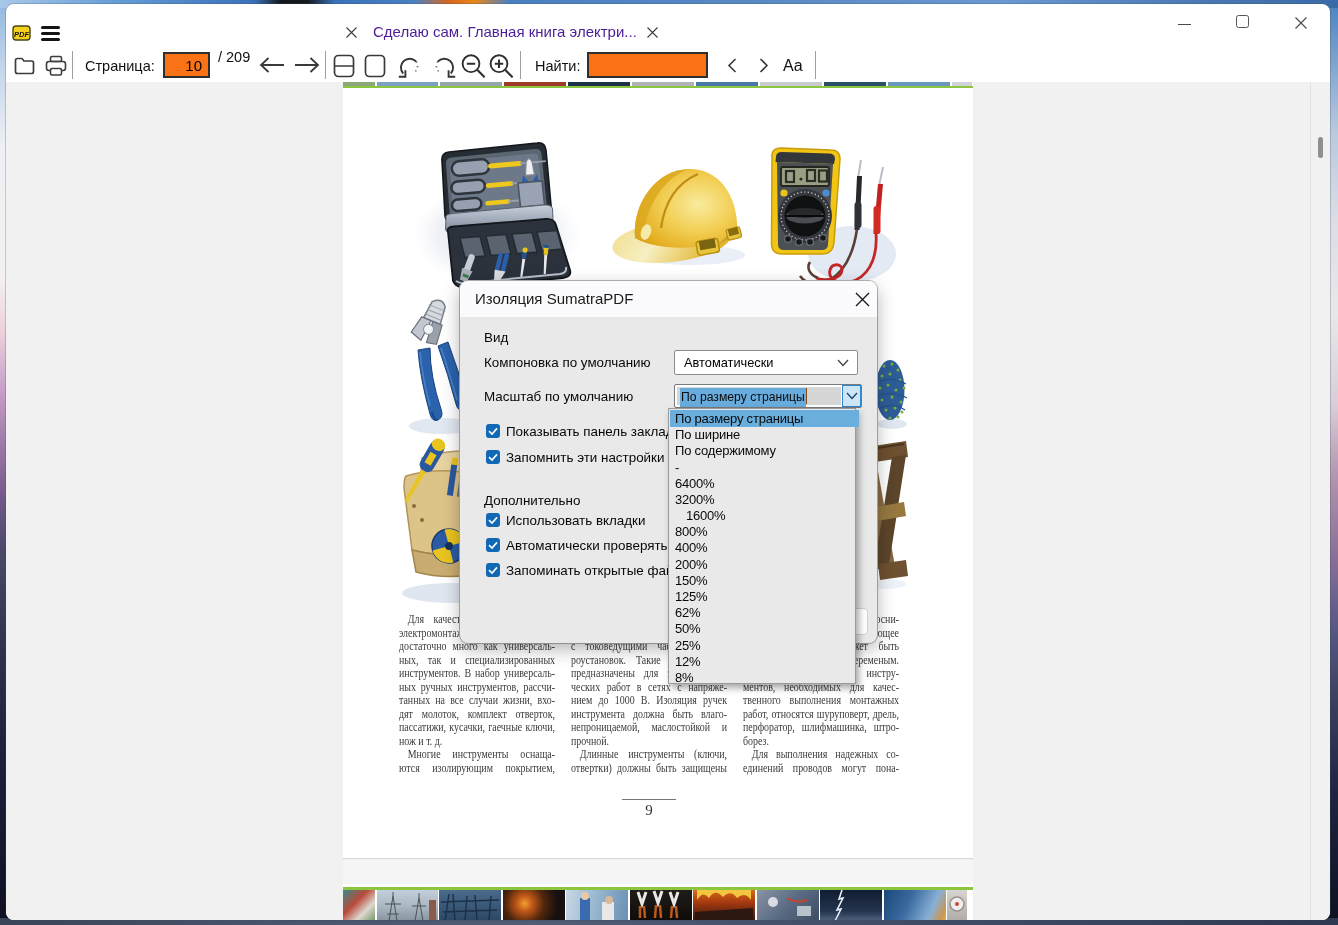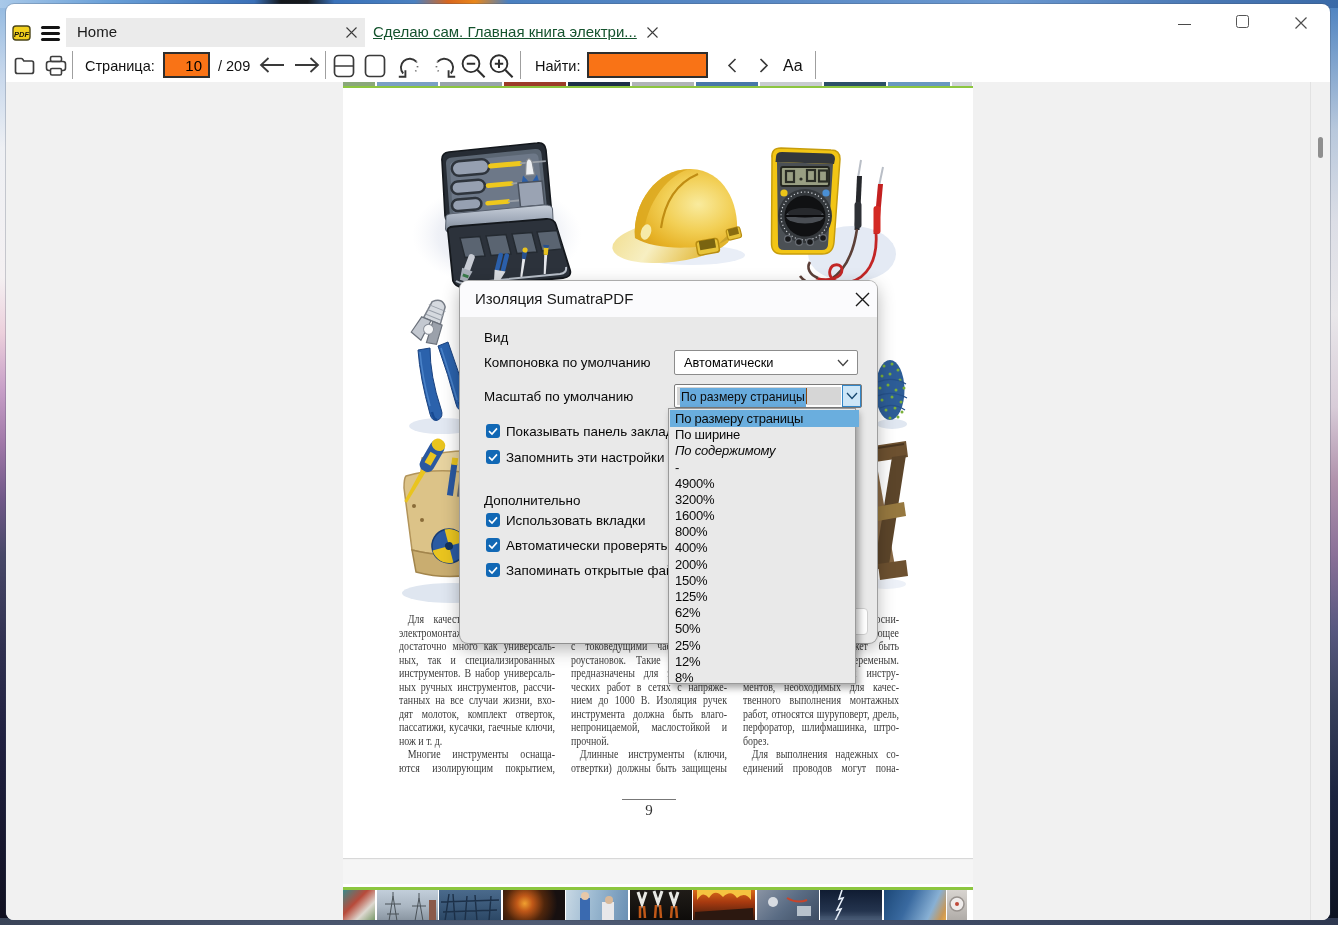--- a/index.html
+++ b/index.html
@@ -15,21 +15,21 @@
   #wbot{left:0;top:918px;width:1338px;height:7px;
     background:linear-gradient(90deg,#3a4458 0%,#48546c 20%,#505c74 40%,#44506a 60%,#3a4660 80%,#2e3850 100%);}
   #win{position:absolute;left:6px;top:4px;width:1324px;height:916px;background:#fff;
     border-radius:8px;overflow:hidden;box-shadow:0 0 0 1px rgba(60,70,90,0.25);}
   .abs{position:absolute;}
   
   #tab1{left:60px;top:14px;width:299px;height:29px;background:#ebebeb;}
   #tab1 .tx{position:absolute;left:11px;top:5px;font-size:15px;color:#1b1b1b;}
   .tabx{position:absolute;width:11px;height:11px;}
   .tabx svg{display:block}
-  #tab2tx{left:367px;top:19px;font-size:15px;color:#14532d;white-space:nowrap;text-decoration:underline;}
+  #tab2tx{left:367px;top:19px;font-size:15px;color:#4c1d95;white-space:nowrap;}
   
   .wbtn{position:absolute;}
   #tbline{left:0;top:77.5px;width:1324px;height:1px;background:#d7d7d7;}
   .sep{position:absolute;width:1px;background:#9f9f9f;top:47px;height:28px;}
   .tlab{position:absolute;font-size:14.5px;color:#101010;}
   .tbox{position:absolute;background:#f97316;border:2px solid #2e2e2e;box-sizing:border-box;}
   
   #viewer{left:0;top:78px;width:1324px;height:838px;background:#f1f1f1;}
   #page1{left:337px;top:84px;width:630px;height:771px;background:#fff;border-bottom:1px solid #d8d8d8;box-sizing:border-box;}
   #pgap{left:337px;top:856px;width:630px;height:24px;background:#f5f5f5;}
@@ -76,23 +76,20 @@
 </head>
 <body>
 <div id="wall">
   <div class="wstrip" id="wleft"></div>
   <div class="wstrip" id="wright"></div>
   <div class="wstrip" id="wtop"></div>
   <div class="wstrip" id="wbot"></div>
 </div>
 <div id="win">
 
-  <div class="abs" id="tab1">
-      <span class="tx">Home</span>
-    </div>
   <div class="abs tabx" style="left:340px;top:23px;">
       <svg width="11" height="11">
         <path d="M0.5 0.5 L10.5 10.5 M10.5 0.5 L0.5 10.5" stroke="#3c3c3c" stroke-width="1.1"></path>
       </svg>
     </div>
   <div class="abs" id="tab2tx">Сделаю сам. Главная книга электри...</div>
   <div class="abs tabx" style="left:641px;top:23px;">
       <svg width="11" height="11">
         <path d="M0.5 0.5 L10.5 10.5 M10.5 0.5 L0.5 10.5" stroke="#3c3c3c" stroke-width="1.1"></path>
       </svg>
@@ -120,21 +117,21 @@
         <path d="M1.5 4.5 Q1.5 2.5 3.5 2.5 L7.2 2.5 Q8.2 2.5 8.8 3.4 L9.8 5.0 L17.7 5.0 Q19.5 5.0 19.5 7.0 L19.5 15.5 Q19.5 17.5 17.5 17.5 L3.5 17.5 Q1.5 17.5 1.5 15.5 Z" fill="none" stroke="#3d3d3d" stroke-width="1.7"></path>
       </svg></div>
   <div class="abs" style="left:39px;top:51px;"><svg width="22" height="22">
     <rect x="5.5" y="1.5" width="11" height="5" rx="1.5" fill="none" stroke="#3d3d3d" stroke-width="1.6"></rect>
     <rect x="1.5" y="6.5" width="19" height="9" rx="2.5" fill="none" stroke="#3d3d3d" stroke-width="1.6"></rect>
     <rect x="5.5" y="13.5" width="11" height="6.5" rx="1.5" fill="#fff" stroke="#3d3d3d" stroke-width="1.6"></rect>
   </svg></div>
   <div class="abs sep" style="left:66px;"></div>
   <div class="abs tlab" style="left:79px;top:54px;">Страница:</div>
   <div class="abs tbox" style="left:157px;top:48px;width:47px;height:26px;font-size:15px;text-align:right;padding:3px 6px 0 0;">10</div>
-  <div class="abs tlab" style="left:212px;top:54px;text-align:center;">/ 209</div>
+  <div class="abs tlab" style="left:212px;top:45px;text-align:center;">/ 209</div>
   <div class="abs" style="left:252px;top:52px;"><svg width="28" height="18">
         <path d="M26 9 H3 M10.5 2 L3 9 L10.5 16" fill="none" stroke="#3a3a3a" stroke-width="1.8"></path>
       </svg></div>
   <div class="abs" style="left:287px;top:52px;"><svg width="28" height="18">
         <path d="M2 9 H25 M17.5 2 L25 9 L17.5 16" fill="none" stroke="#3a3a3a" stroke-width="1.8"></path>
       </svg></div>
   <div class="abs sep" style="left:319px;"></div>
   <div class="abs" style="left:327px;top:50px;"><svg width="22" height="24">
         <rect x="1.5" y="1.5" width="19" height="21" rx="4" fill="none" stroke="#3a3a3a" stroke-width="1.7"></rect>
         <line x1="1.5" y1="12" x2="20.5" y2="12" stroke="#3a3a3a" stroke-width="1.7"></line>
@@ -577,25 +574,25 @@
           <path d="M3 7.2 L6 10 L11 4.4" fill="none" stroke="#fff" stroke-width="1.6"></path>
         </svg>
       </div>
     <div class="dlab" style="left:46px;top:282px;">Запоминать открытые файлы</div>
     <div id="okbtn"></div>
   </div>
 
   <div class="abs" id="ddlist">
       <div class="dditem ddsel" style="top: 1px;">По размеру страницы</div>
       <div class="dditem" style="top: 17.18px;">По ширине</div>
-      <div class="dditem" style="top: 33.36px; font-style: italic;">По содержимому</div>
+      <div class="dditem" style="top: 33.36px;">По содержимому</div>
       <div class="dditem" style="top: 49.54px;">-</div>
-      <div class="dditem" style="top: 65.72px;">4900%</div>
+      <div class="dditem" style="top: 65.72px;">6400%</div>
       <div class="dditem" style="top: 81.9px;">3200%</div>
-      <div class="dditem" style="top: 98.08px;">1600%</div>
+      <div class="dditem" style="top: 98.08px; margin-left: 11px;">1600%</div>
       <div class="dditem" style="top: 114.26px;">800%</div>
       <div class="dditem" style="top: 130.44px;">400%</div>
       <div class="dditem" style="top: 146.62px;">200%</div>
       <div class="dditem" style="top: 162.8px;">150%</div>
       <div class="dditem" style="top: 178.98px;">125%</div>
       <div class="dditem" style="top: 195.16px;">62%</div>
       <div class="dditem" style="top: 211.34px;">50%</div>
       <div class="dditem" style="top: 227.52px;">25%</div>
       <div class="dditem" style="top: 243.7px;">12%</div>
       <div class="dditem" style="top: 259.88px;">8%</div>

